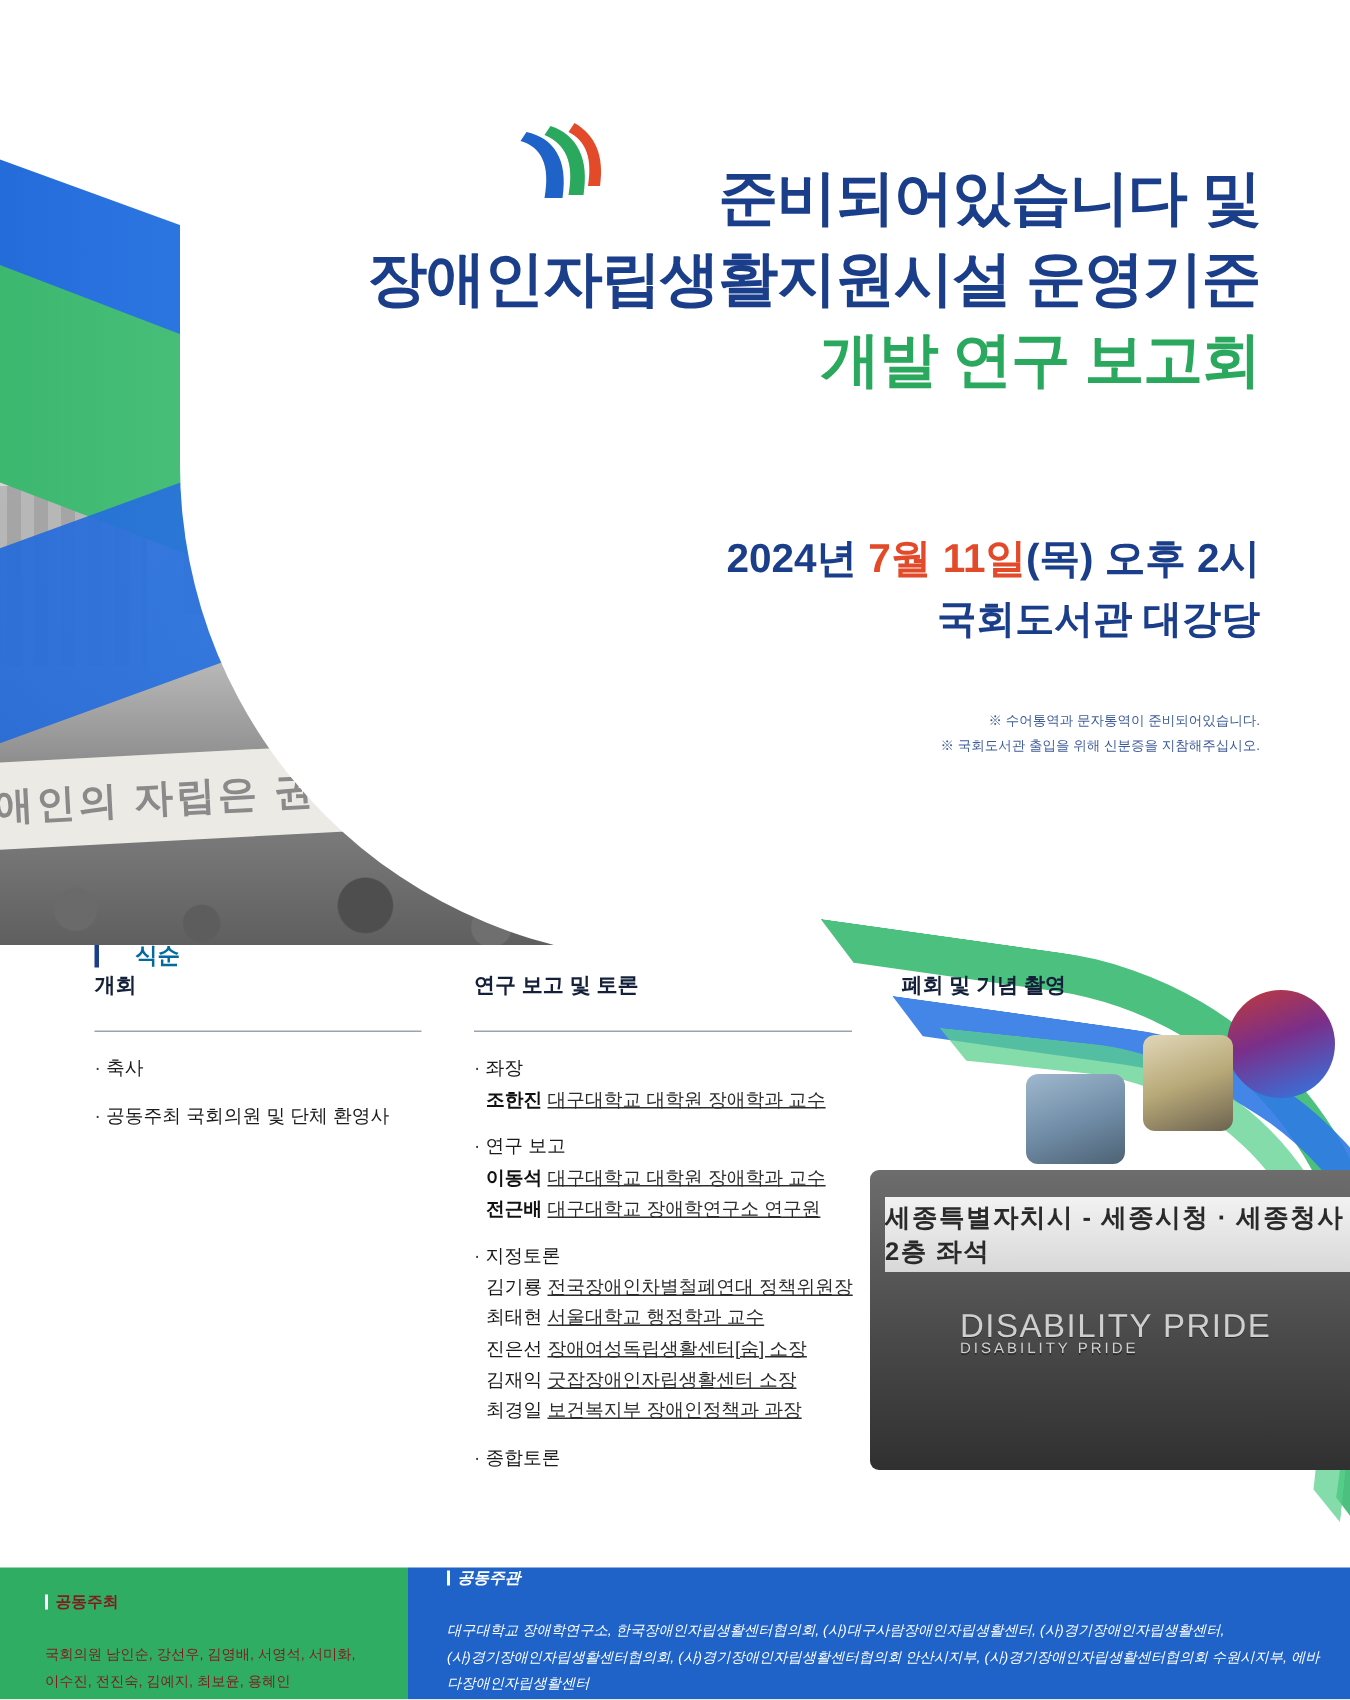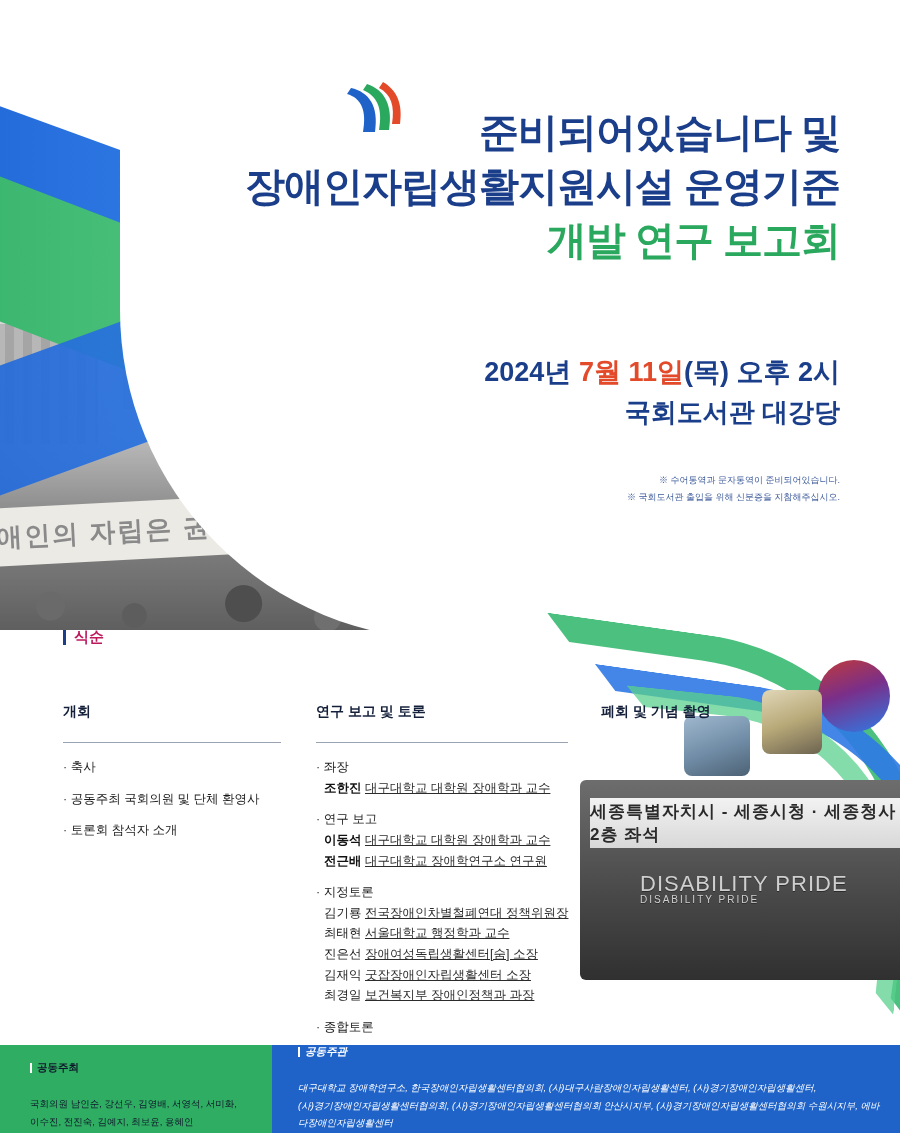--- a/index.html
+++ b/index.html
@@ -219,25 +219,25 @@
     line-height: 1.9;
   }
 
   
   .program-head {
     position: absolute;
     left: 63px; top: 628px;
     display: flex; align-items: center; gap: 8px;
   }
   .bar { width: 3px; height: 15px; background: #1b3e8a; display: inline-block; }
-  .program-head .label { font-size: 15px; font-weight: 700; color: #be185d; }
+  .program-head .label { font-size: 15px; font-weight: 700; color: #0369a1; margin-left: 16px; }
 
   .cols {
     position: absolute;
-    left: 63px; top: 703px;
+    left: 63px; top: 648px;
     width: 790px;
     display: flex;
     gap: 0;
   }
   .col { width: 253px; }
   .col.c2 { width: 285px; }
   .col.c3 { width: 250px; }
   .col h3 {
     font-size: 14px; font-weight: 700; color: #14203a;
     padding-bottom: 9px;
@@ -256,21 +256,21 @@
   .item .af { color: #2c2c2c; text-decoration: underline; }
 
   
   .footer {
     position: absolute;
     left: 0; bottom: 0;
     width: 900px; height: 88px;
     display: flex;
   }
   .f-left {
-    width: 272px; background: #2fae63; color: #0f172a;
+    width: 272px; background: #2fae63; color: #7f1d1d;
     padding: 16px 4px 0 30px;
   }
   .f-right {
     flex: 1; background: #1f63c9; color: #fff;
     padding: 0 20px 0 26px;  font-style: italic;
   }
   .f-title {
     font-size: 10.5px; font-weight: 700; margin-bottom: 7px;
     display: flex; align-items: center; gap: 5px;
   }
@@ -344,23 +344,20 @@
 
     <div class="col c1">
       <h3>개회</h3>
       <div class="rule"></div>
       <div class="item">
         <span class="dot">·</span> <span>축사</span>
       </div>
       <div class="item">
         <span class="dot">·</span> <span>공동주최 국회의원 및 단체 환영사</span>
       </div>
-      <div class="item">
-        <span class="dot">·</span> <span>토론회 참석자 소개</span>
-      </div>
     </div>
 
     <div class="col c2">
       <h3>연구 보고 및 토론</h3>
       <div class="rule"></div>
 
       <div class="item">
         <span class="dot">·</span> <span>좌장</span>
         <span class="sub">
           <span class="nm">조한진</span>

